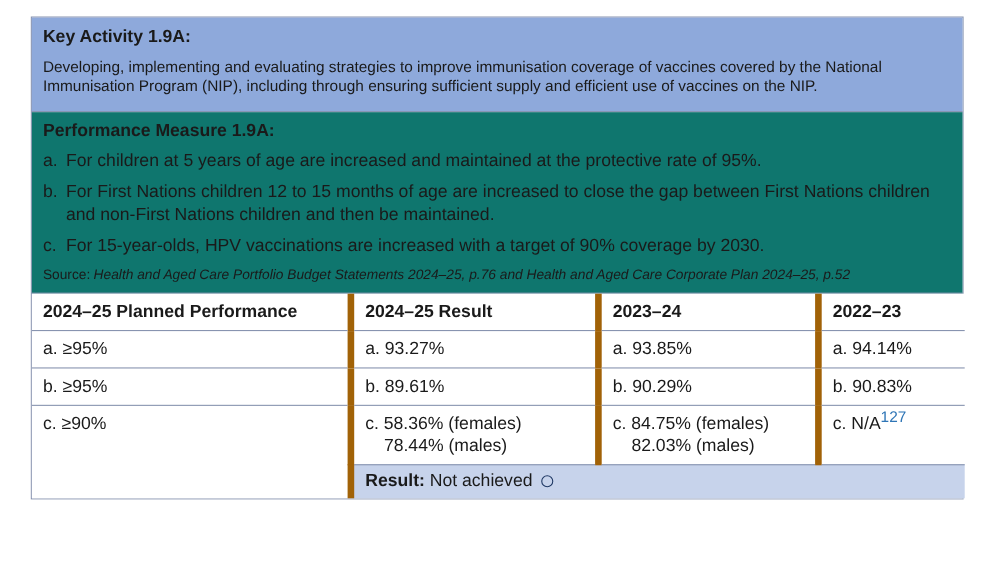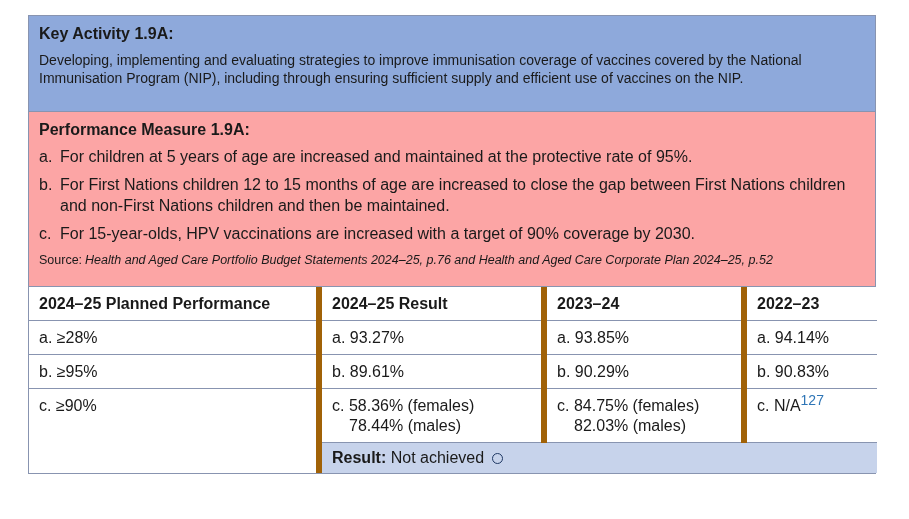--- a/index.html
+++ b/index.html
@@ -11,23 +11,23 @@
     position: relative;
     overflow: hidden;
   }
   .doc {
     position: absolute;
     left: 28px; top: 15px;
     width: 848px;
     border: 1px solid #8894B0;
     background: #ffffff;
   }
-  .sec { padding: 7px 10px 18px 10px; }
+  .sec { padding: 7px 10px 8px 10px; }
   .sec-key { background: #8EA9DB; border-bottom: 1px solid #8894B0; }
-  .sec-pm  { background: #fca5a5; border-bottom: 1px solid #8894B0; }
+  .sec-pm  { background: #0f766e; border-bottom: 1px solid #8894B0; }
   .heading { font-weight: bold; font-size: 16px; line-height: 1.35; margin-bottom: 6px; }
   .body-text { font-size: 14px; line-height: 1.32; margin-bottom: 5px; }
   .source-line { font-size: 12.5px; line-height: 1.3; margin-top: 3px; }
   .source-label { font-style: normal; margin-right: 3px; }
   .source-cite { font-style: italic; }
   .pm-item { display: flex; font-size: 16px; line-height: 1.32; margin-bottom: 7px; }
   .pm-item .marker { width: 21px; flex: none; }
   .pm-item .txt { flex: 1; }
   .sec-pm .body-text { margin-bottom: 8px; }
 
@@ -104,21 +104,21 @@
     <thead>
       <tr>
         <th>2024–25 Planned Performance</th>
         <th>2024–25 Result</th>
         <th>2023–24</th>
         <th>2022–23</th>
       </tr>
     </thead>
     <tbody>
       <tr>
-        <td>a. ≥28%</td>
+        <td>a. ≥95%</td>
         <td>a. 93.27%</td>
         <td>a. 93.85%</td>
         <td class="last-col">a. 94.14%</td>
       </tr>
       <tr>
         <td>b. ≥95%</td>
         <td>b. 89.61%</td>
         <td>b. 90.29%</td>
         <td class="last-col">b. 90.83%</td>
       </tr>

